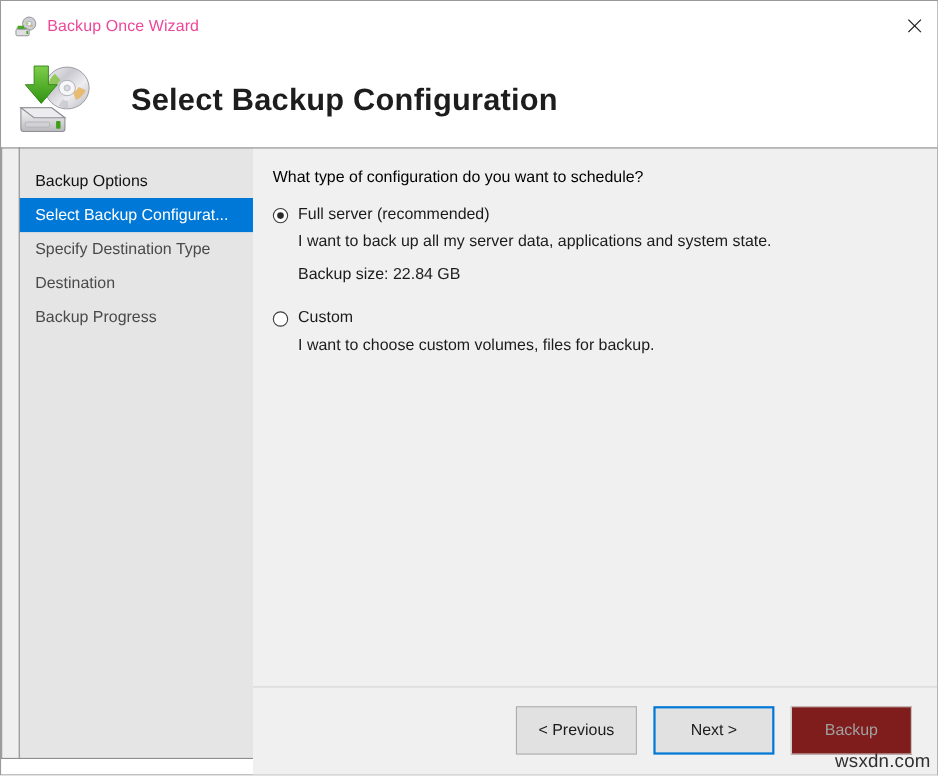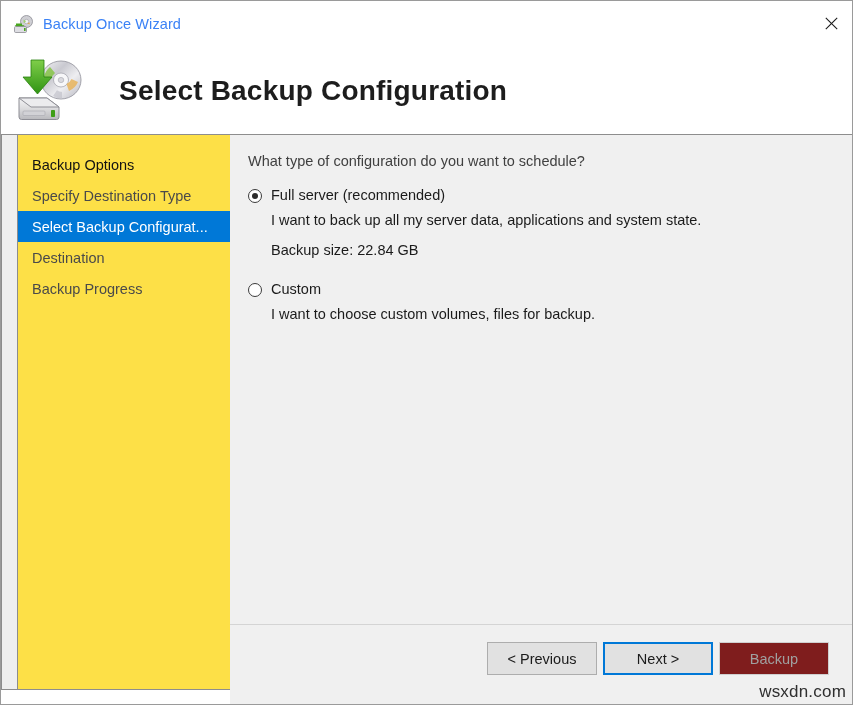--- a/index.html
+++ b/index.html
@@ -39,21 +39,21 @@
   .titlebar-icon {
     width: 22px;
     height: 22px;
     margin-left: 12px;
     margin-right: 8px;
     flex: 0 0 auto;
     position: relative;
   }
   .titlebar-title {
     font-size: 14.5px;
-    color: #3b82f6;
+    color: #ec4899;
     letter-spacing: 0.1px;
     white-space: nowrap;
   }
   .titlebar-close {
     position: absolute;
     right: 0; top: 0;
     width: 46px;
     height: 44px;
     display: flex;
     align-items: center;
@@ -94,21 +94,21 @@
     left: 0; top: 133px;
     width: 853px;
     height: 572px;
   }
 
   .sidebar {
     position: absolute;
     left: 16px; top: 0;
     width: 213px;
     height: 556px;
-    background: #fde047;
+    background: #e5e5e5;
     border: 1px solid #8d8d8d;
     border-right: none;
     box-sizing: border-box;
     padding-top: 14px;
     overflow: hidden;
     text-align: right;
   }
   
   .sidebar-bleed {
     position: absolute;
@@ -160,21 +160,21 @@
     position: absolute;
     left: 0; top: 0;
     right: 0;
     height: 489px;
     padding: 18px 20px 0 18px;
     box-sizing: border-box;
   }
 
   .question {
     font-size: 14.5px;
-    color: #404040;
+    color: #000000;
     margin: 0 0 18px 0;
     white-space: nowrap;
   }
 
   .radio-row {
     display: flex;
     align-items: flex-start;
     margin-bottom: 0;
     cursor: default;
   }
@@ -233,22 +233,22 @@
     left: 0;
     top: 17px;
     width: 100%;
     display: flex;
     justify-content: flex-end;
     padding-right: 23px;
     box-sizing: border-box;
   }
   .btn {
     width: 110px;
-    height: 33px;
-    margin-left: 6px;
+    height: 44px;
+    margin-left: 15px;
     background: #e1e1e1;
     border: 1px solid #adadad;
     box-sizing: border-box;
     font-family: "Liberation Sans", sans-serif;
     font-size: 14.5px;
     color: #1b1b1b;
     display: flex;
     align-items: center;
     justify-content: center;
     cursor: default;
@@ -340,25 +340,25 @@
   </div>
 
   <div class="body-area">
 
     <div class="sidebar-bleed"></div>
 
     <div class="sidebar">
       <div class="nav-item completed">
         <span>Backup Options</span>
       </div>
+      <div class="nav-item active">
+        <span>Select Backup Configurat...</span>
+      </div>
       <div class="nav-item">
         <span>Specify Destination Type</span>
-      </div>
-      <div class="nav-item active">
-        <span>Select Backup Configurat...</span>
       </div>
       <div class="nav-item">
         <span>Destination</span>
       </div>
       <div class="nav-item">
         <span>Backup Progress</span>
       </div>
     </div>
 
     <div class="content">

